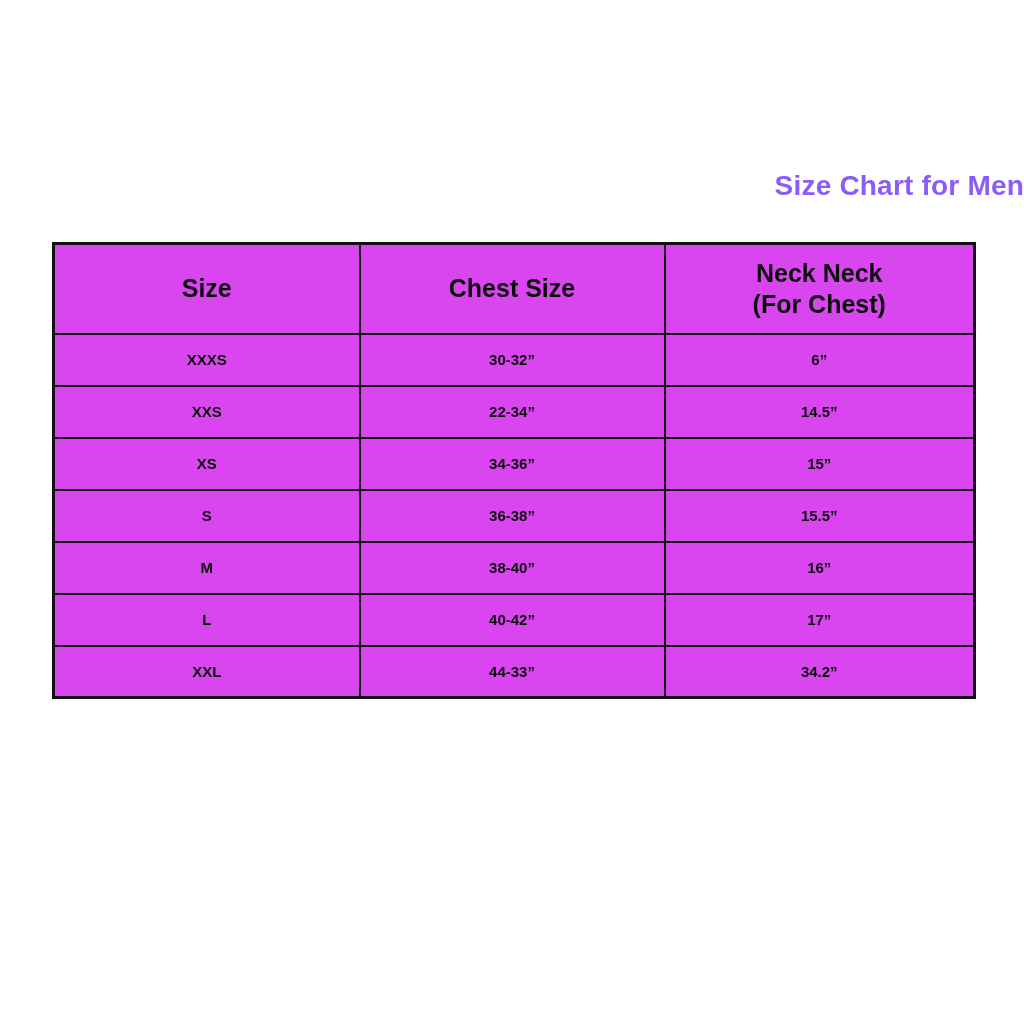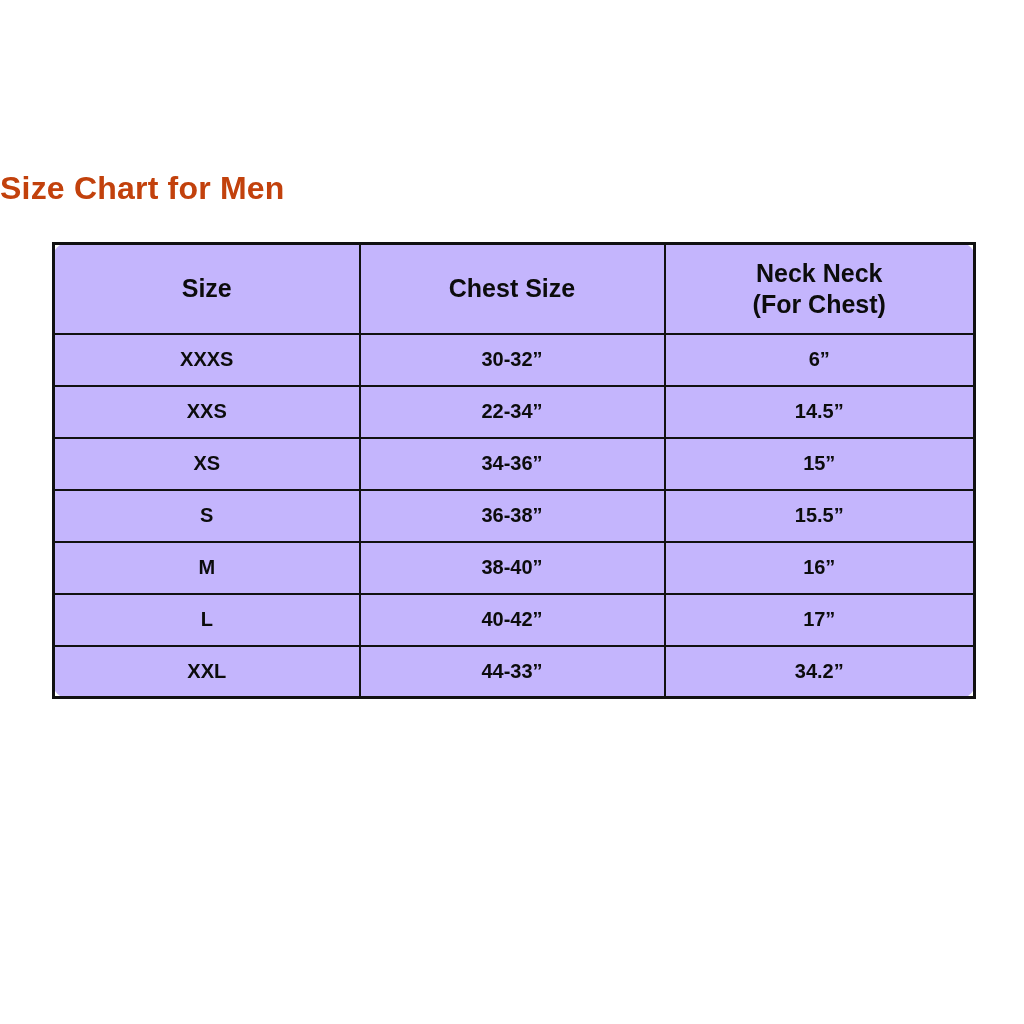--- a/index.html
+++ b/index.html
@@ -14,52 +14,51 @@
     position: relative;
     width: 1024px;
     height: 1024px;
     background: #ffffff;
   }
   .chart-title {
     position: absolute;
     top: 170px;
     left: 0;
     width: 100%;
-    text-align: left;
-    font-size: 32px;
+    text-align: right;
+    font-size: 28px;
     font-weight: bold;
     letter-spacing: 0.2px;
-    color: #c2410c;
+    color: #8b5cf6;
   }
   table.size-table {
     position: absolute;
     top: 242px;
     left: 52px;
     width: 921px;
     border-collapse: collapse;
-    background: #c4b5fd;
+    background: #d946ef;
     table-layout: fixed;
-    border-radius: 18px;
   }
   table.size-table, table.size-table th, table.size-table td {
     border: 2px solid #111111;
   }
   table.size-table { border-width: 3px; }
   table.size-table th {
     height: 90px;
     font-size: 25px;
     font-weight: bold;
     text-align: center;
     vertical-align: middle;
     line-height: 1.25;
     color: #0c0c0c;
   }
   table.size-table td {
     height: 52px;
-    font-size: 20px;
+    font-size: 15px;
     font-weight: bold;
     text-align: center;
     vertical-align: middle;
     color: #0c0c0c;
   }
   col.c1 { width: 306px; }
   col.c2 { width: 305px; }
   col.c3 { width: 310px; }
 </style>
 </head>

